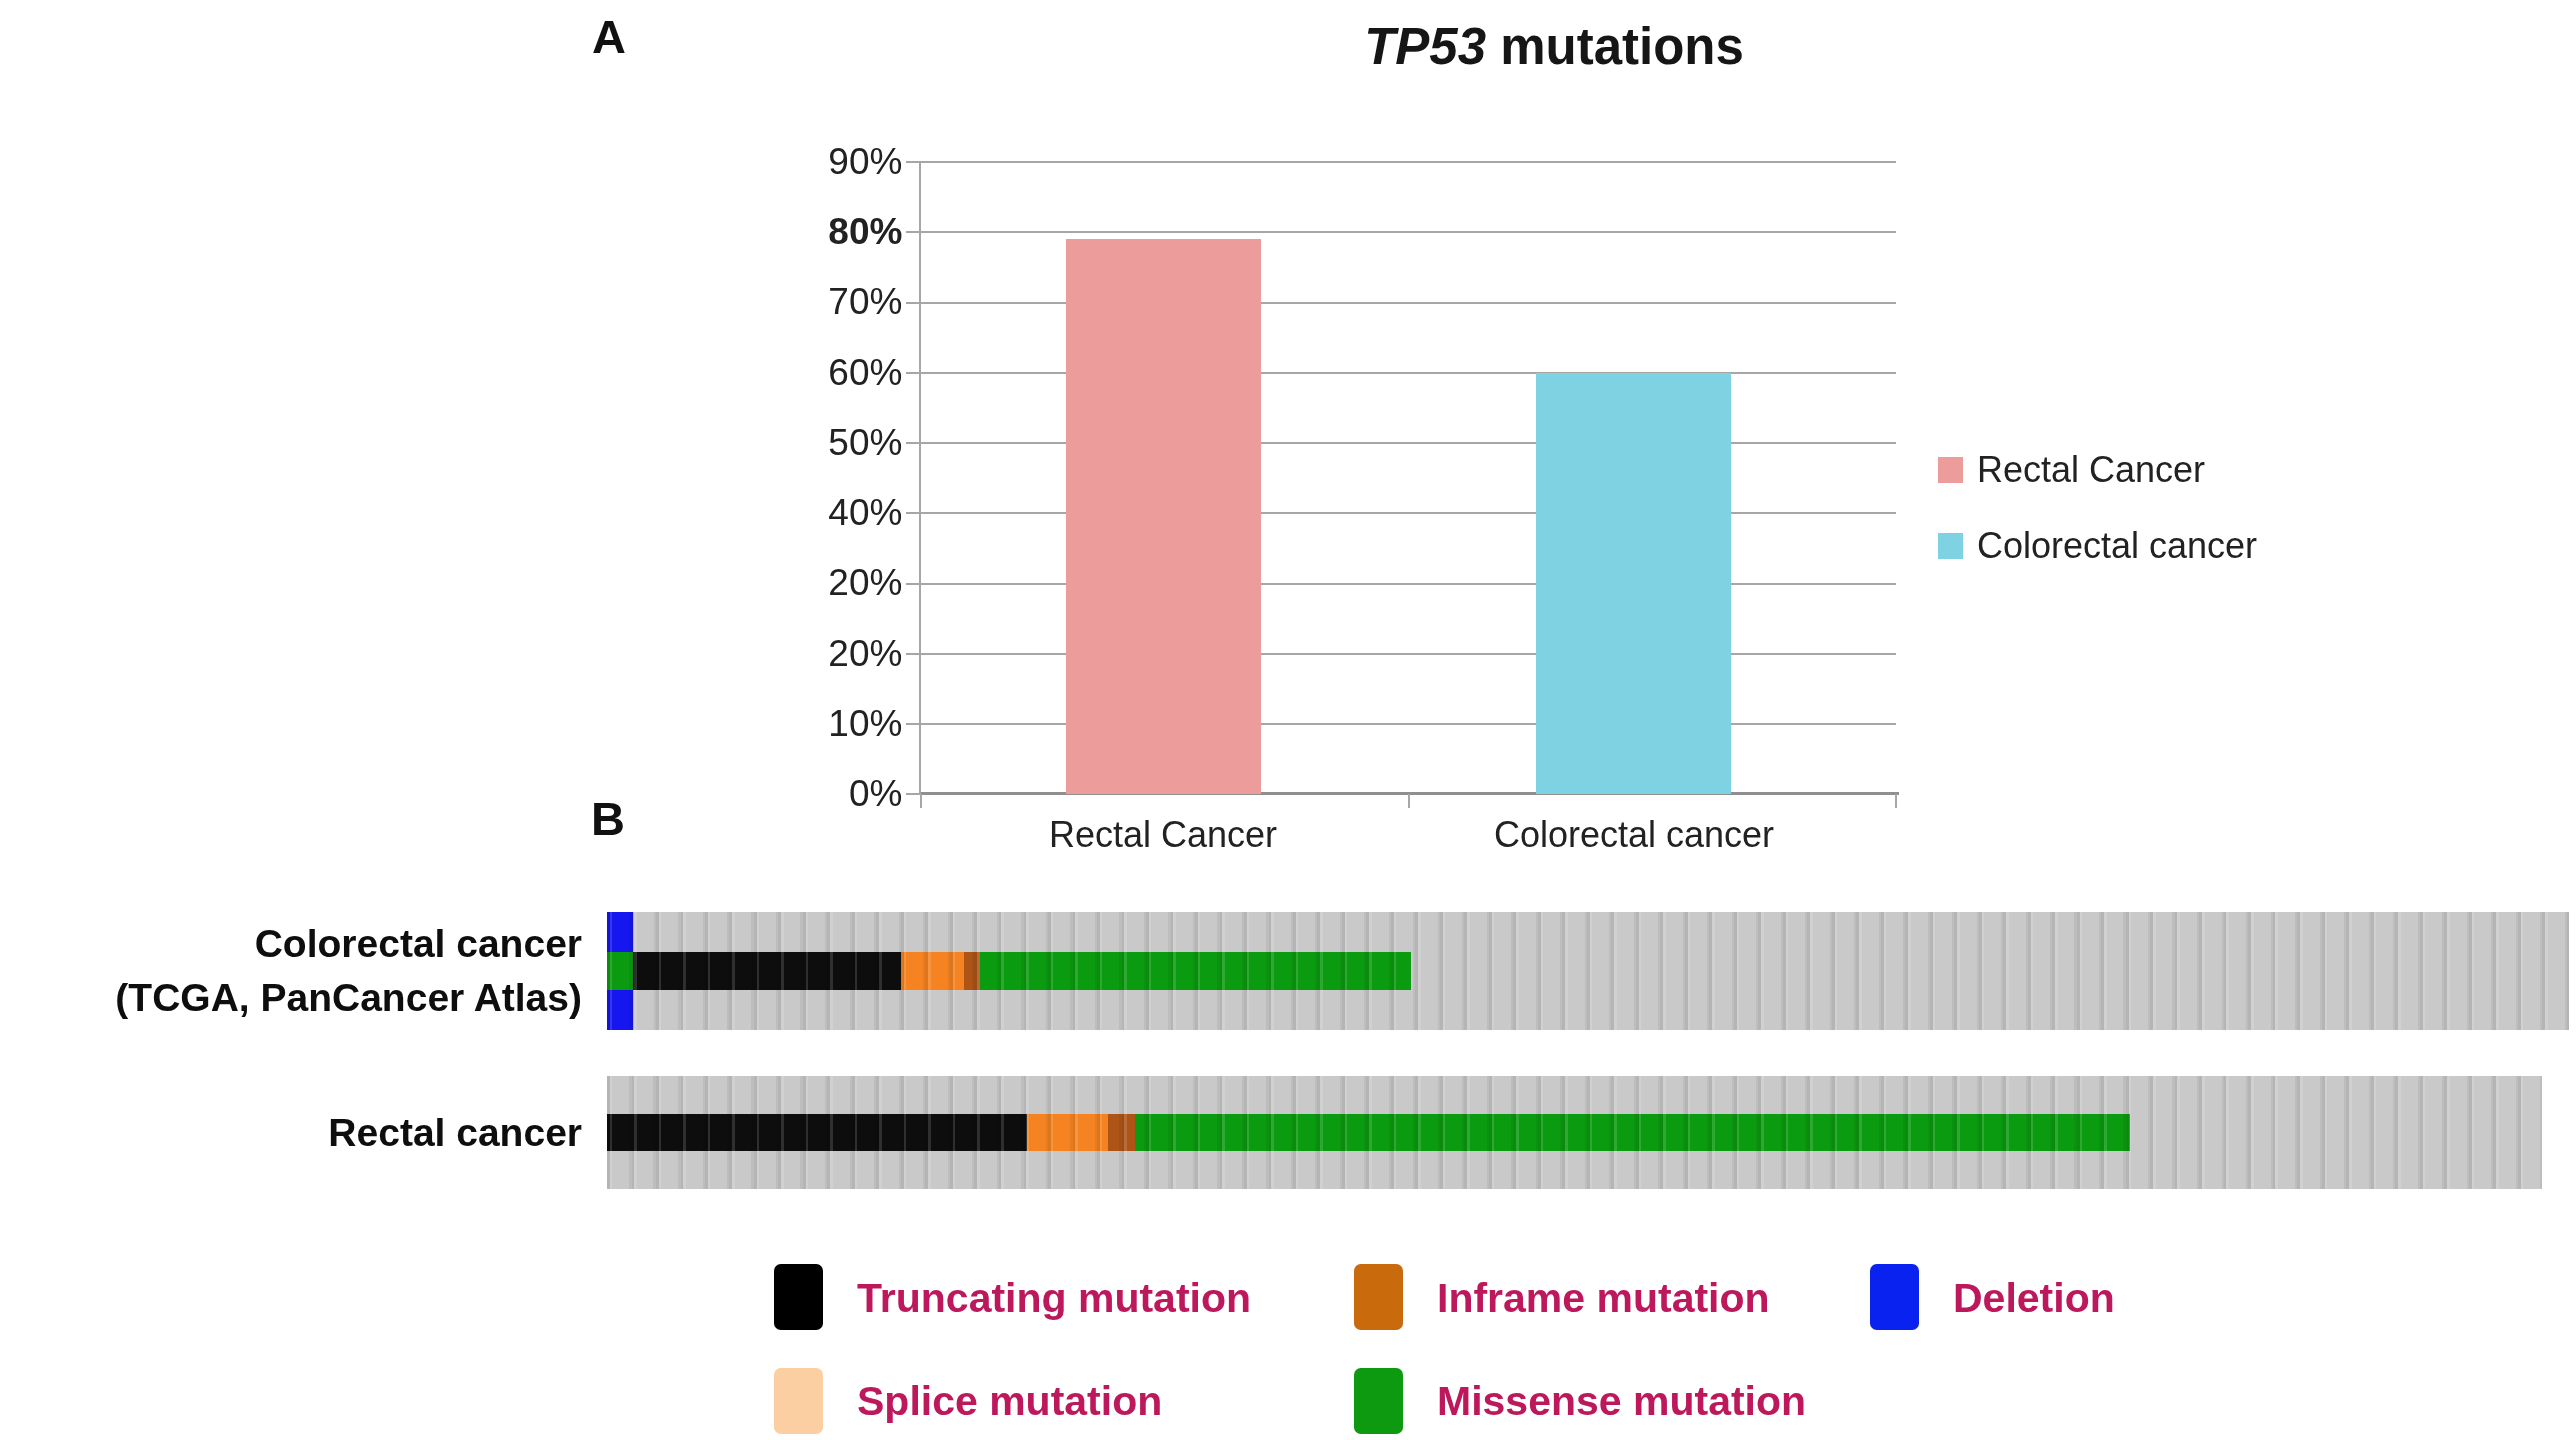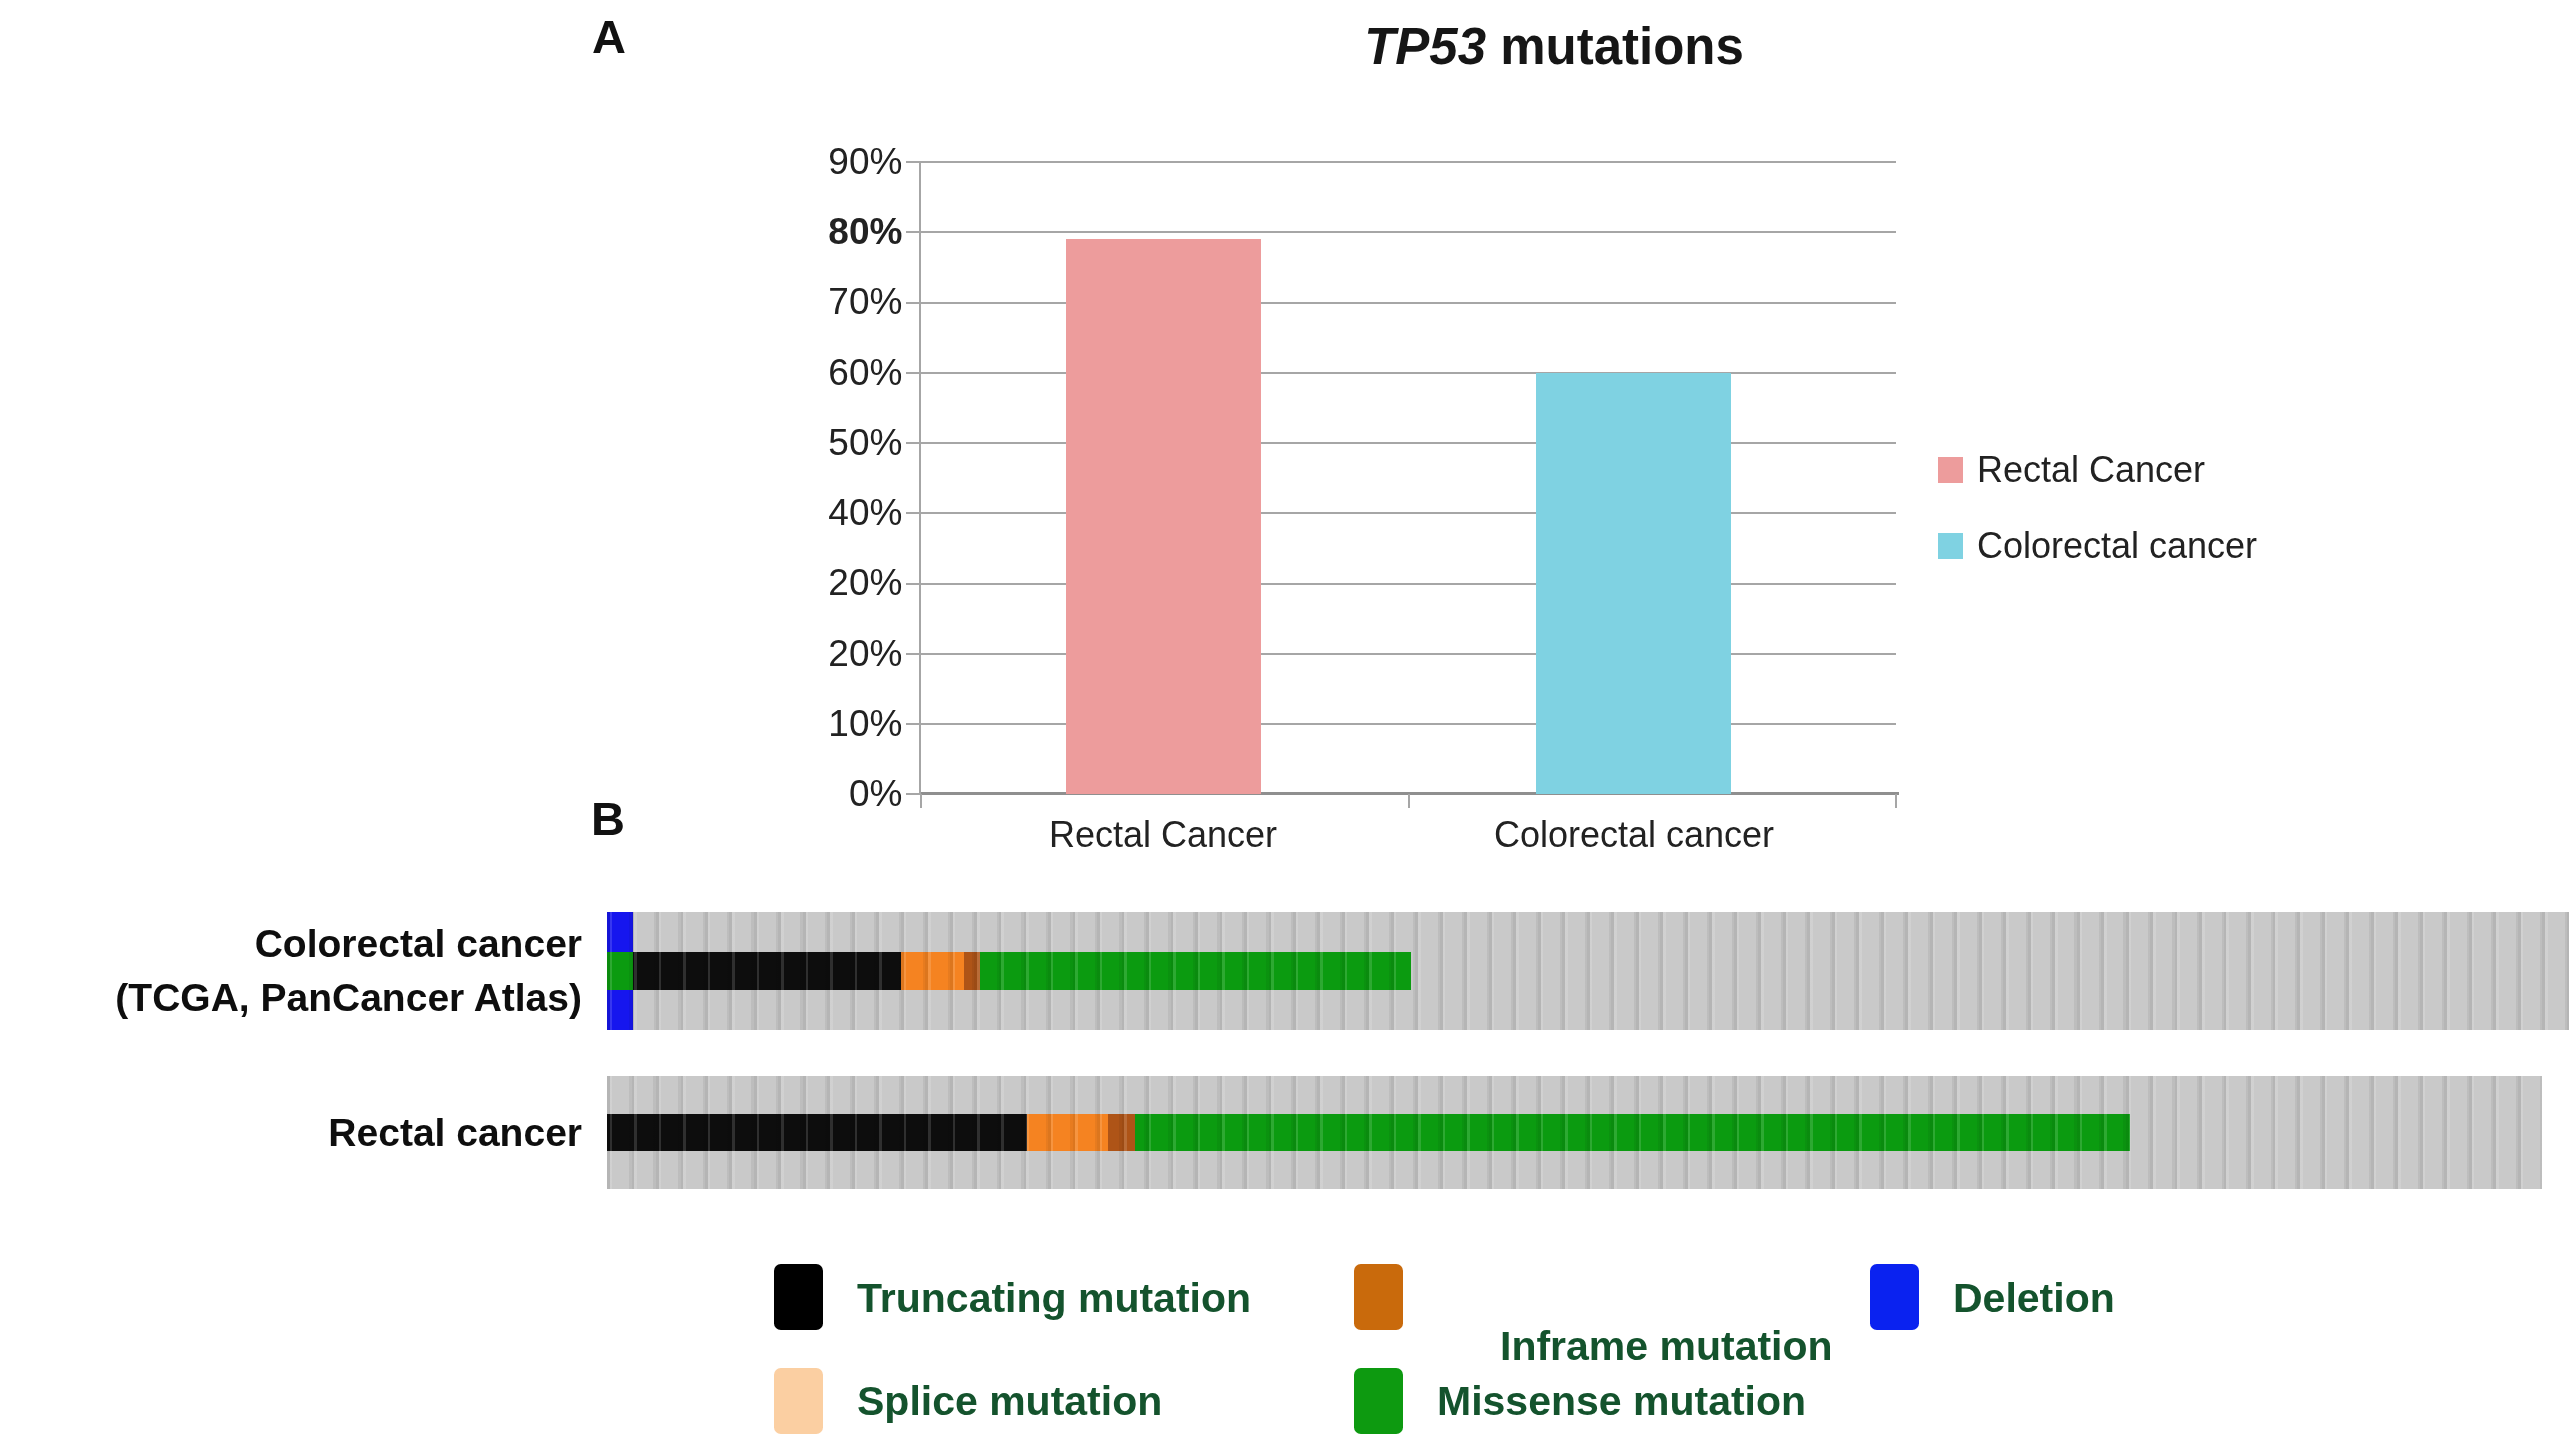--- a/index.html
+++ b/index.html
@@ -24,21 +24,21 @@
   .legendA-label{font-size:36px;color:#222;white-space:nowrap;}
   .track-label{position:absolute;display:flex;flex-direction:column;justify-content:center;
     align-items:flex-end;text-align:right;font-weight:bold;color:#0e0e0e;font-size:39px;line-height:54px;white-space:nowrap;}
   .track{position:absolute;background:#C9C9C9;}
   .seg-band{position:absolute;top:34%;height:32%;}
   .seg-full{position:absolute;top:0;height:100%;}
   .stripes{position:absolute;left:0;top:0;width:100%;height:100%;pointer-events:none;
     background:repeating-linear-gradient(90deg, rgba(0,0,0,0.10) 0 2.5px, rgba(255,255,255,0.14) 2.5px 5.1px,
       rgba(255,255,255,0) 5.1px 22px, rgba(0,0,0,0.06) 22px 24.5px);}
   .legendB-swatch{position:absolute;width:49px;height:66px;border-radius:6.8px;}
-  .legendB-label{position:absolute;transform:translateY(-50%);font-size:41px;font-weight:bold;color:#14532d;white-space:nowrap;}
+  .legendB-label{position:absolute;transform:translateY(-50%);font-size:41px;font-weight:bold;color:#be185d;white-space:nowrap;}
 </style>
 </head>
 <body>
 
 <div id="figure">
 
   <div class="abs panel-label" style="left:592px;top:8.5px;">A</div>
 
   <div id="chart-title" class="abs" style="left:1046px;top:17px;width:1016px;">
     <span class="gene">TP53</span><span> mutations</span>
@@ -121,21 +121,21 @@
         <div class="seg-band" style="left: 25.9%; width: 1.4%; background: rgb(174, 84, 23);"></div>
         <div class="seg-band" style="left: 27.3%; width: 51.4%; background: rgb(11, 155, 16);"></div>
         <div class="stripes"></div>
       </div>
     </div>
 
   <div id="legendB">
       <div class="legendB-swatch" style="left: 774px; top: 1264px; background: rgb(0, 0, 0);"></div>
       <div class="legendB-label" style="left: 857px; top: 1298px;">Truncating mutation</div>
       <div class="legendB-swatch" style="left: 1354px; top: 1264px; background: rgb(201, 106, 12);"></div>
-      <div class="legendB-label" style="left: 1500px; top: 1298px; margin-top: 48px;">Inframe mutation</div>
+      <div class="legendB-label" style="left: 1437px; top: 1298px;">Inframe mutation</div>
       <div class="legendB-swatch" style="left: 1870px; top: 1264px; background: rgb(10, 34, 240);"></div>
       <div class="legendB-label" style="left: 1953px; top: 1298px;">Deletion</div>
       <div class="legendB-swatch" style="left: 774px; top: 1368px; background: rgb(251, 207, 162);"></div>
       <div class="legendB-label" style="left: 857px; top: 1401px; text-align: right;">Splice mutation</div>
       <div class="legendB-swatch" style="left: 1354px; top: 1368px; background: rgb(13, 154, 16);"></div>
       <div class="legendB-label" style="left: 1437px; top: 1401px;">Missense mutation</div>
     </div>
 
 </div>
 

